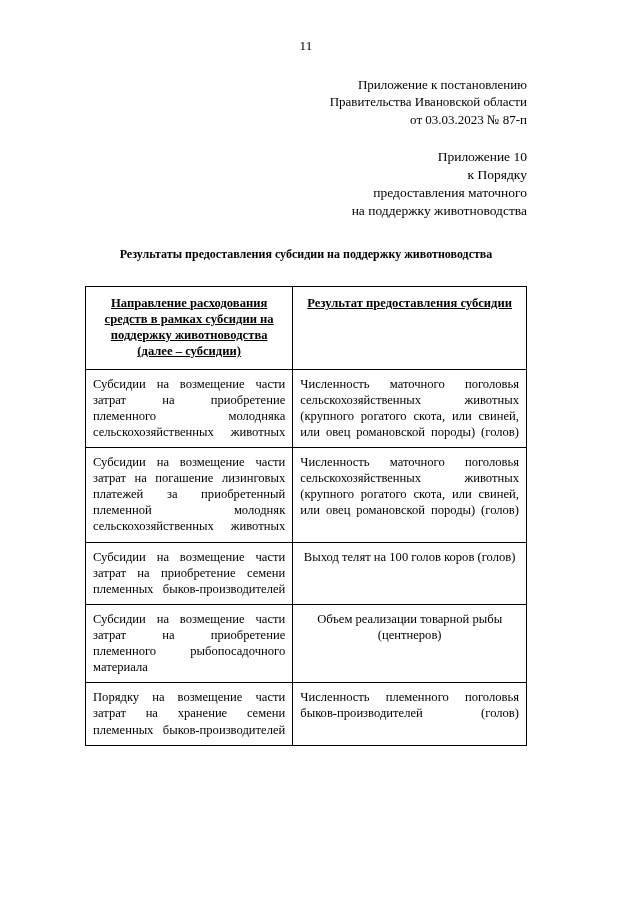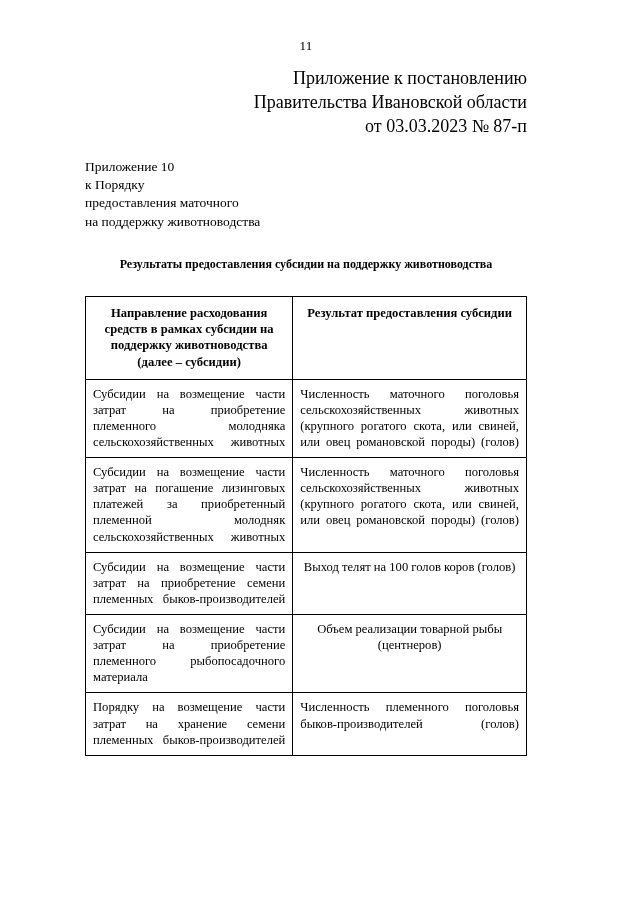--- a/index.html
+++ b/index.html
@@ -22,31 +22,31 @@
     box-sizing: border-box;
     padding: 0 85px 0 85px;
   }
   .page-number {
     text-align: center;
     font-size: 13px;
     padding-top: 38px;
     letter-spacing: 0.2px;
   }
   .header-block {
-    margin-top: 12px;
+    margin-top: 22px;
     text-align: right;
-    font-size: 18px;
+    font-size: 13px;
     line-height: 1.34;
   }
   .header-block .line {
     white-space: nowrap;
   }
   .header-block2 {
     margin-top: 20px;
-    text-align: left;
+    text-align: right;
     font-size: 13.5px;
     line-height: 1.34;
   }
   .doc-title {
     margin-top: 26px;
     text-align: center;
     font-size: 12px;
     font-weight: bold;
     line-height: 1.3;
   }
@@ -60,20 +60,21 @@
     border: 1px solid #000000;
     vertical-align: top;
     padding: 6px 7px 7px 7px;
     font-size: 12.6px;
     line-height: 1.28;
   }
   table.result-table th {
     text-align: center;
     font-weight: bold;
     padding: 8px 8px 9px 8px;
+    text-decoration: underline;
   }
   .col-a { width: 47%; }
   .col-b { width: 53%; }
   td.just {
     text-align: justify;
     text-align-last: justify;
     hyphens: none;
   }
   td.plain {
     text-align: center;

